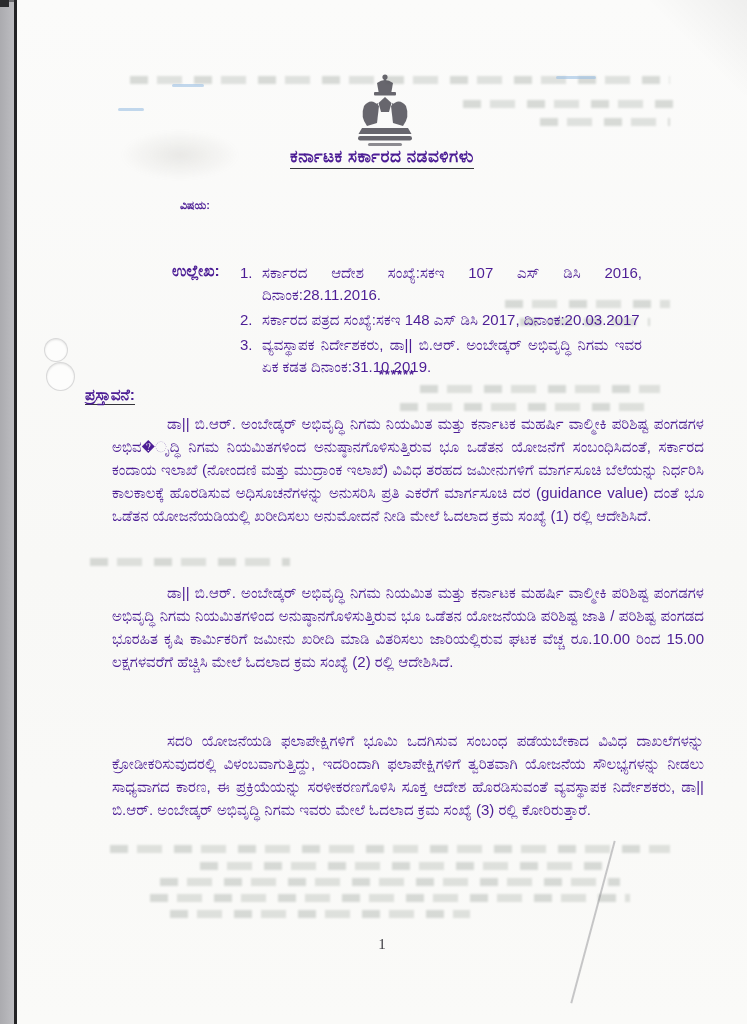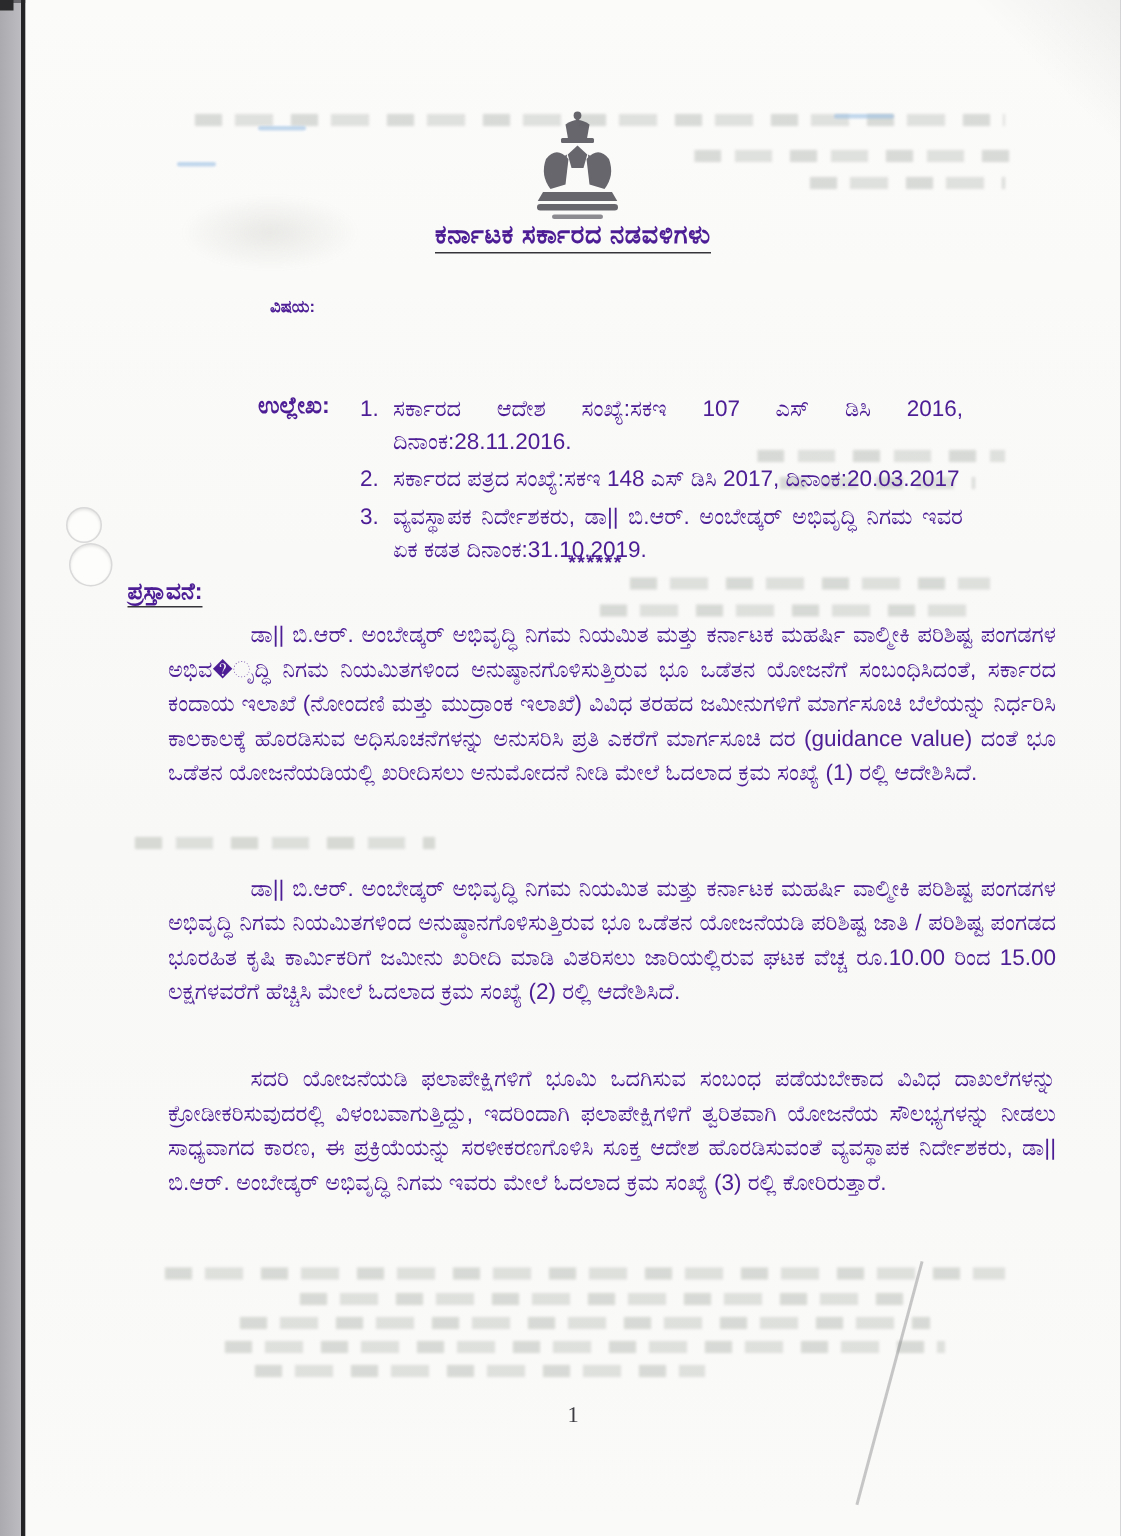--- a/index.html
+++ b/index.html
@@ -40,21 +40,21 @@
   .separator{left:17px;top:367px;width:760px;text-align:center;font-size:13px;
              font-weight:bold;letter-spacing:1px;}
 
   .preamble-heading{left:85px;top:386px;font-size:15.5px;font-weight:bold;}
   .preamble-heading span{border-bottom:1.6px solid #35343a;padding-bottom:1px;}
 
   .para{left:85px;top:0;width:592px;font-size:15px;line-height:23px;
         text-align:justify;text-indent:55px;margin-left:27px;}
   .para-1{top:412px;}
   .para-2{top:581px;}
-  .para-3{top:708px;}
+  .para-3{top:729px;}
 
   .page-number{left:17px;top:936px;width:730px;text-align:center;
                font-family:"Liberation Serif", serif;font-size:15px;color:#3d3c42;}
 
   
   .bleed{position:absolute;height:8px;opacity:.38;filter:blur(1.1px);
          background:repeating-linear-gradient(90deg,
            rgba(128,138,128,.75) 0 18px, rgba(128,138,128,0) 18px 27px,
            rgba(128,138,128,.6) 27px 52px, rgba(128,138,128,0) 52px 64px);}
   .pen-mark{position:absolute;height:3px;border-radius:2px;background:#9cc0e4;

